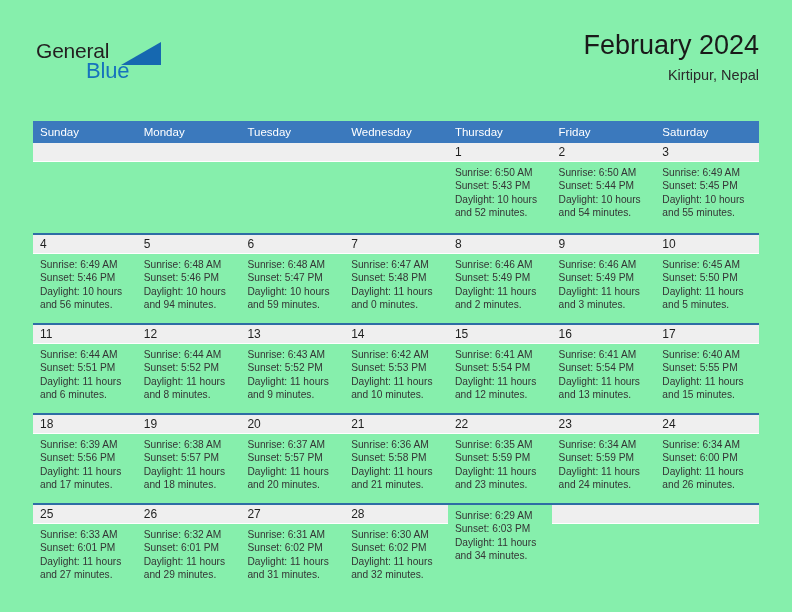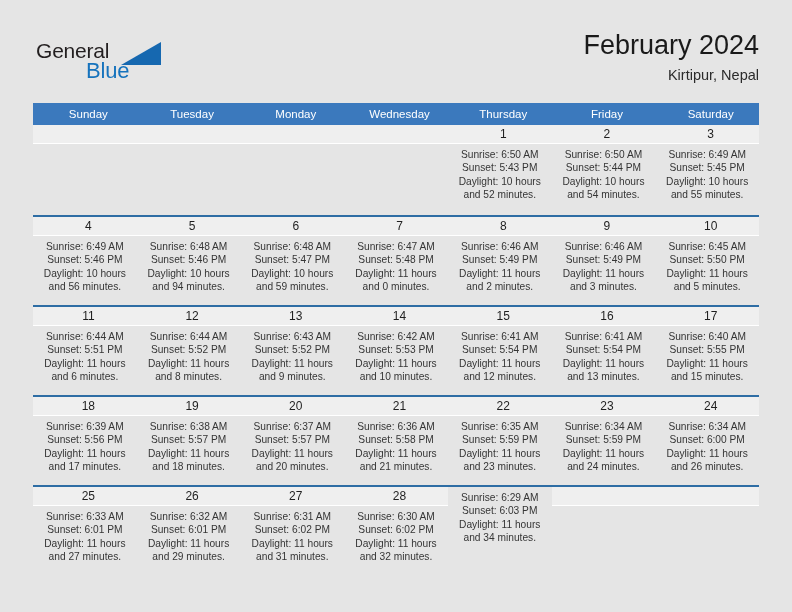--- a/index.html
+++ b/index.html
@@ -9,21 +9,21 @@
     height: 612px;
     background: #ffffff;
     font-family: "Liberation Sans", sans-serif;
     -webkit-font-smoothing: antialiased;
   }
 
   #page {
     position: relative;
     width: 792px;
     height: 612px;
-    background: #e5e5e5;
+    background: #86efac;
     overflow: hidden;
   }
 
   
   .header {
     position: absolute;
     top: 30px;
     left: 33px;
     right: 33px;
     height: 70px;
@@ -80,23 +80,22 @@
     font-size: 14.5px;
     color: #2b2b2b;
     margin-top: 6px;
     line-height: 1.2;
   }
 
   
   .calendar {
     position: absolute;
     left: 33px;
-    top: 103px;
+    top: 121px;
     width: 726px;
-    text-align: center;
   }
 
   .weekday-row {
     display: flex;
     width: 100%;
     background: #3b79bd;
     height: 22px;
   }
   .weekday {
     flex: 1 1 0;
@@ -164,22 +163,22 @@
     <div class="title-block">
       <div class="cal-title">February 2024</div>
       <div class="cal-subtitle">Kirtipur, Nepal</div>
     </div>
 
   </div>
 
   <div class="calendar">
     <div class="weekday-row" id="weekday-row">
         <div class="weekday">Sunday</div>
+        <div class="weekday">Monday</div>
         <div class="weekday">Tuesday</div>
-        <div class="weekday">Monday</div>
         <div class="weekday">Wednesday</div>
         <div class="weekday">Thursday</div>
         <div class="weekday">Friday</div>
         <div class="weekday">Saturday</div>
       </div>
     <div id="weeks-container">
         <div class="week-row">
           <div class="day-cell empty">
             <div class="day-band">
               <span class="day-num"></span>

